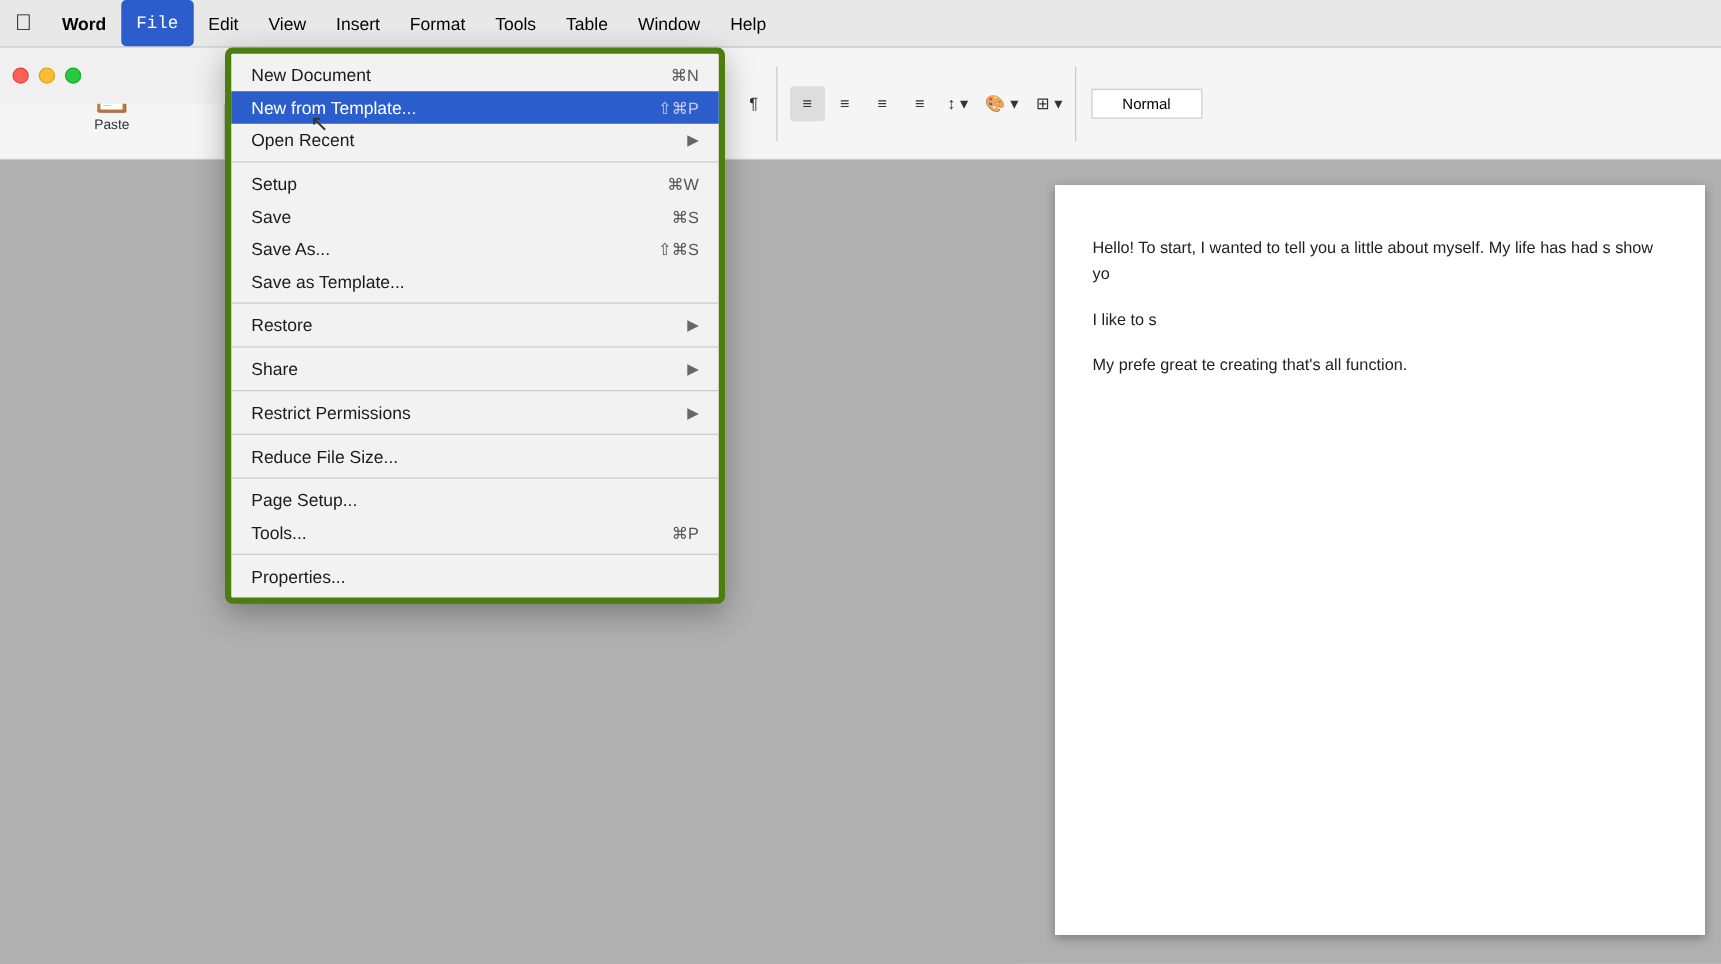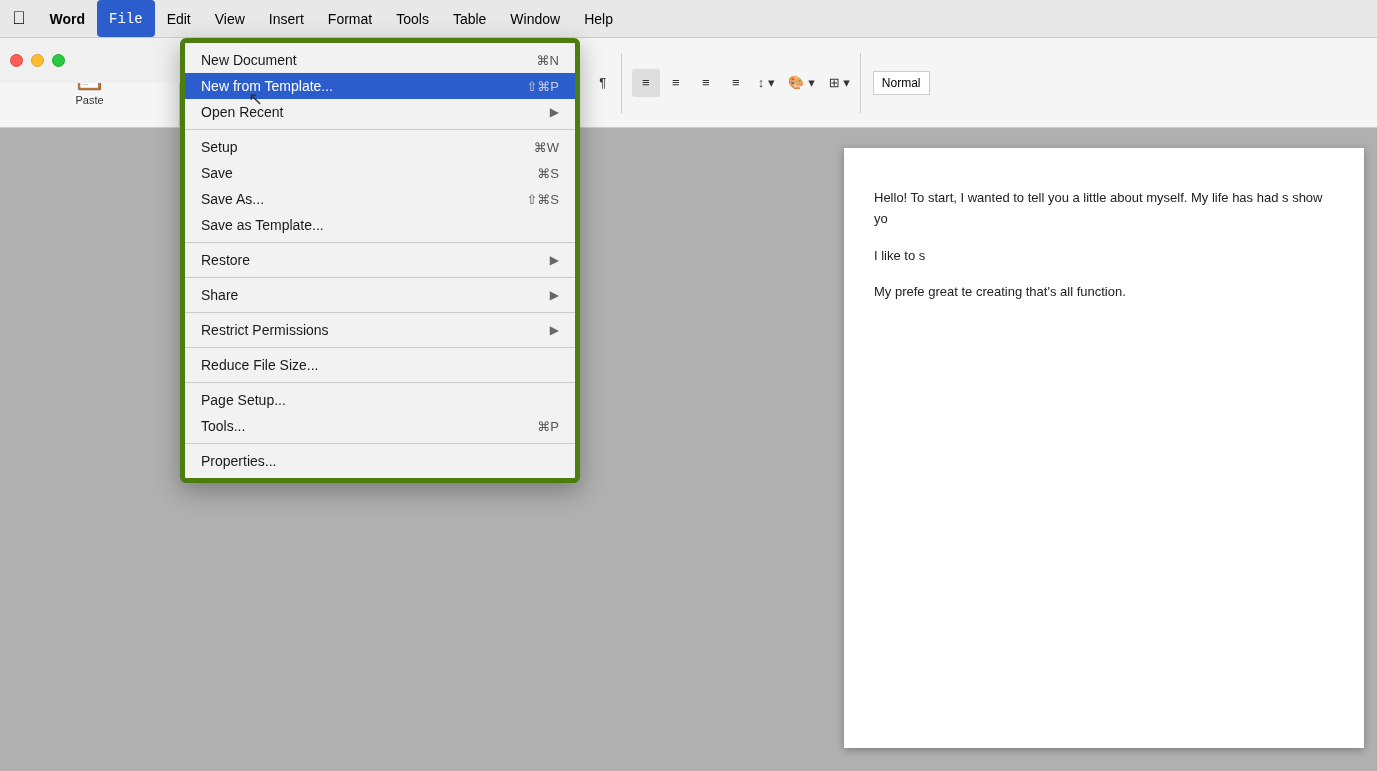--- a/index.html
+++ b/index.html
@@ -148,21 +148,21 @@
       padding: 40px 30px;
       box-shadow: 0 2px 8px rgba(0,0,0,0.3);
     }
     .doc-text {
       font-size: 13px;
       line-height: 1.6;
       color: #222;
       margin-bottom: 16px;
     }
     .style-item {
-      padding: 4px 8px;
+      padding: 4px 24px;
       font-size: 12px;
       border: 1px solid #ccc;
       margin: 2px;
       background: white;
     }
 
     
     .dropdown-overlay {
       position: absolute;
       top: 0; left: 0; right: 0; bottom: 0;

